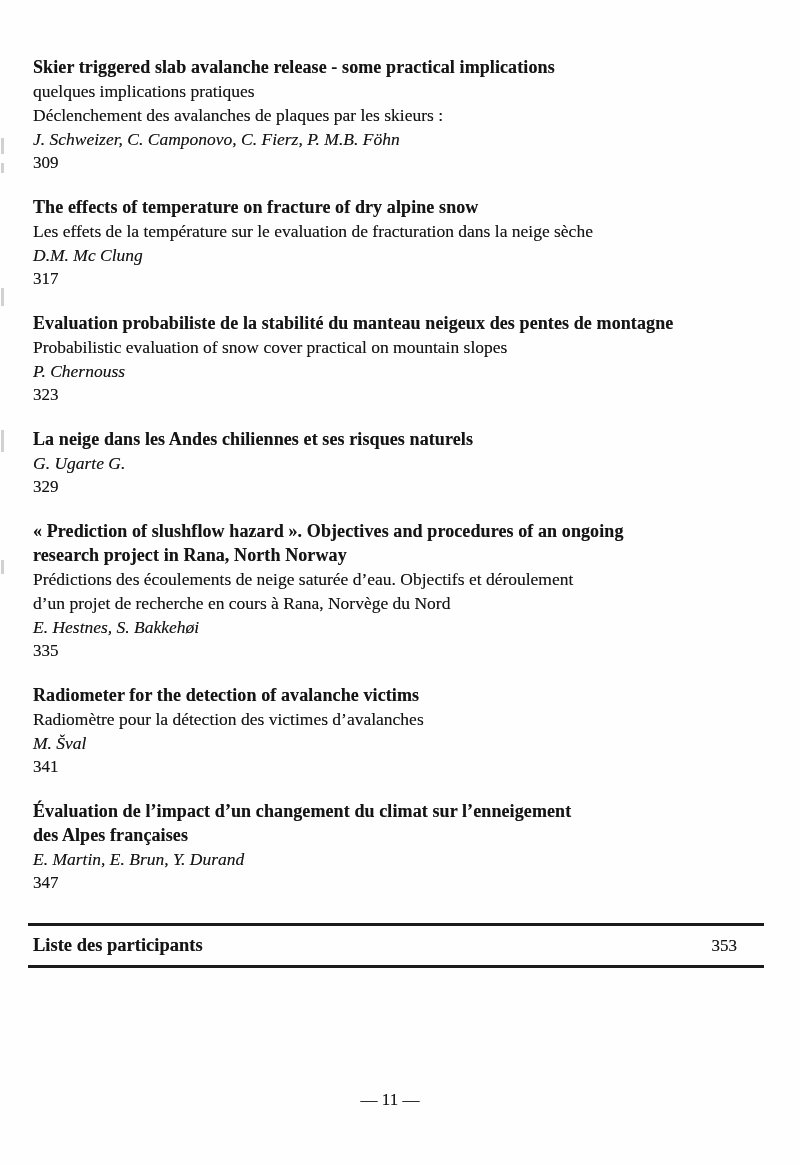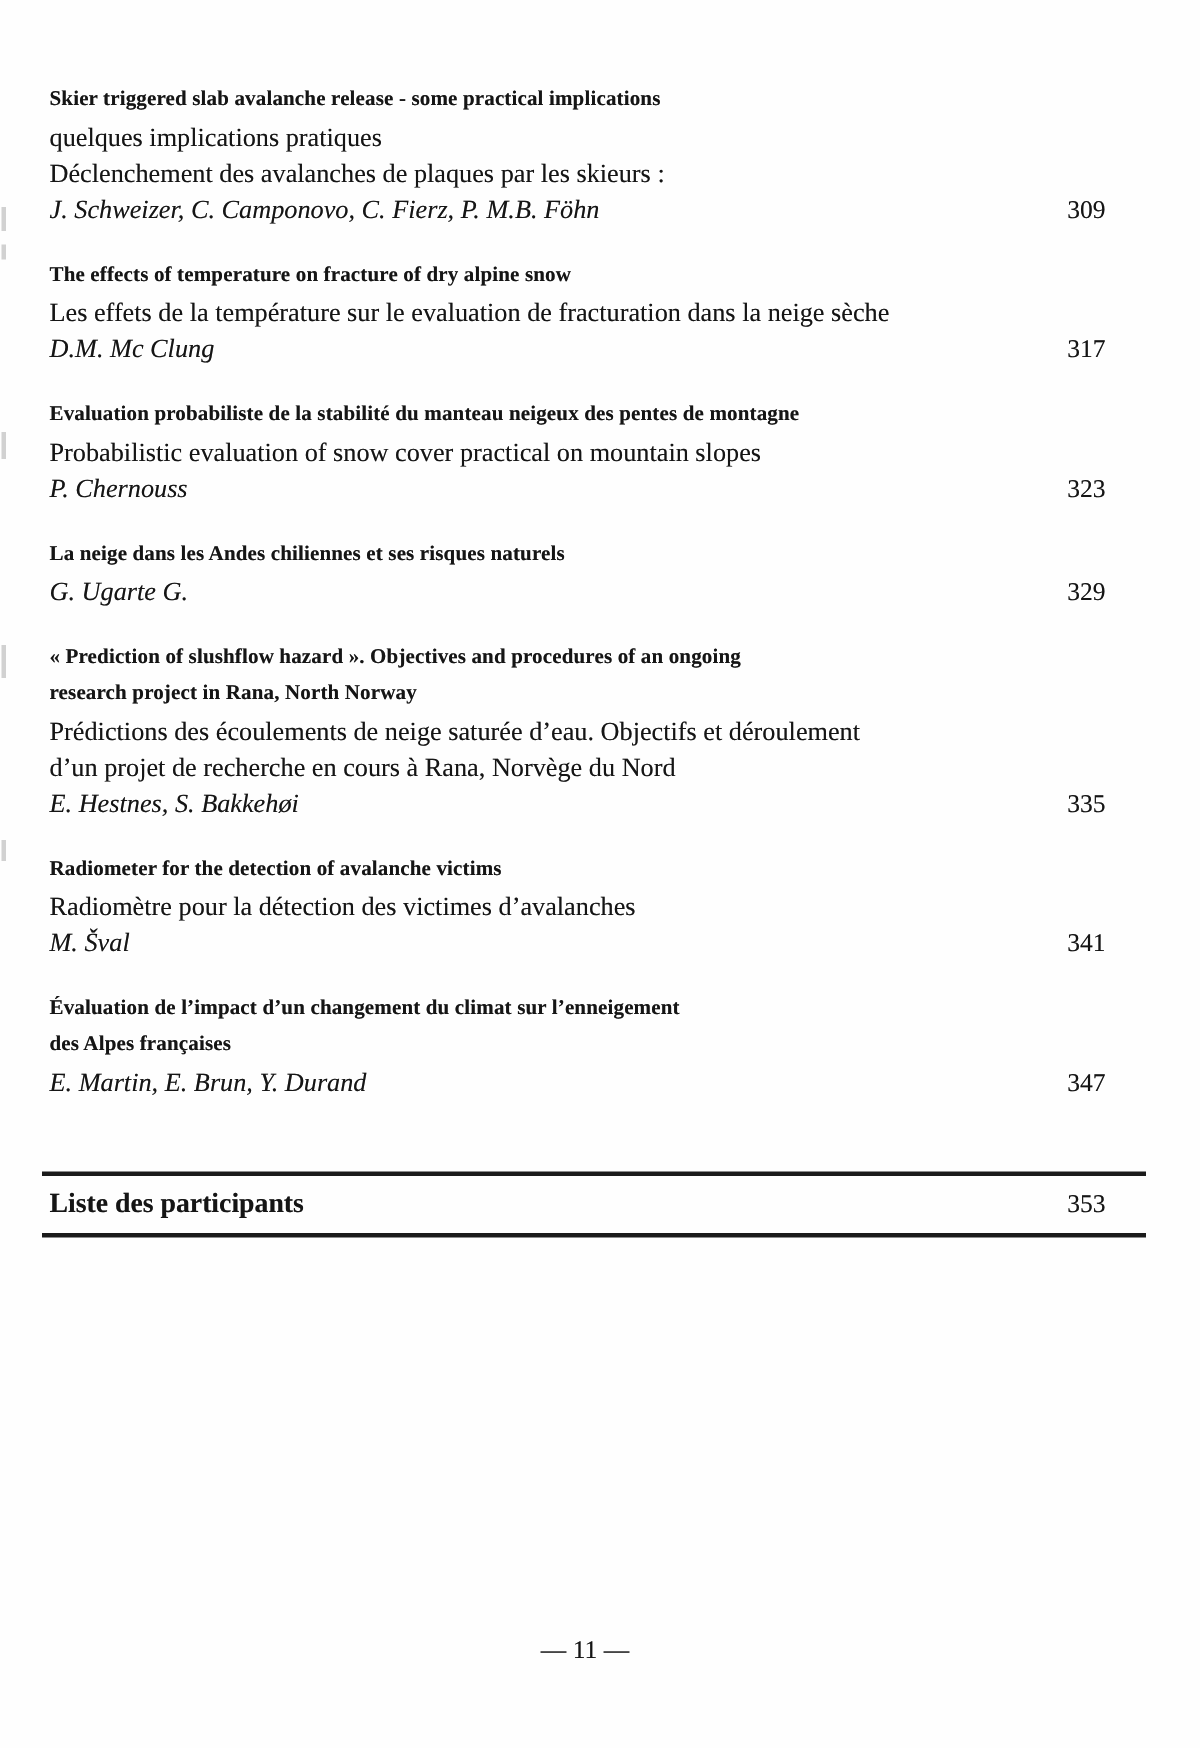--- a/index.html
+++ b/index.html
@@ -15,39 +15,40 @@
   .page-content {
     position: absolute;
     left: 33px;
     right: 63px;
     top: 55px;
   }
   .entry { margin: 0 0 20px 0; }
   .entry p { margin: 0; }
   .title-line {
     font-weight: bold;
-    font-size: 14px;
+    font-size: 18px;
     line-height: 24px;
     letter-spacing: 0.1px;
   }
   .sub-line {
     font-size: 17.5px;
     line-height: 24px;
   }
   .author-row {
     display: flex;
     justify-content: space-between;
     align-items: baseline;
     font-size: 17.5px;
     line-height: 24px;
+    flex-direction: column;
   }
   .authors { font-style: italic; }
   .page-num { font-style: normal; font-size: 17px; }
   .participants-section {
-    margin-top: 47px;
+    margin-top: 28px;
     margin-left: -5px;
     margin-right: -27px;
     border-top: 3px solid #1b1b1b;
     border-bottom: 3px solid #1b1b1b;
     padding: 7px 0;
   }
   .participants-row {
     display: flex;
     justify-content: space-between;
     align-items: baseline;

